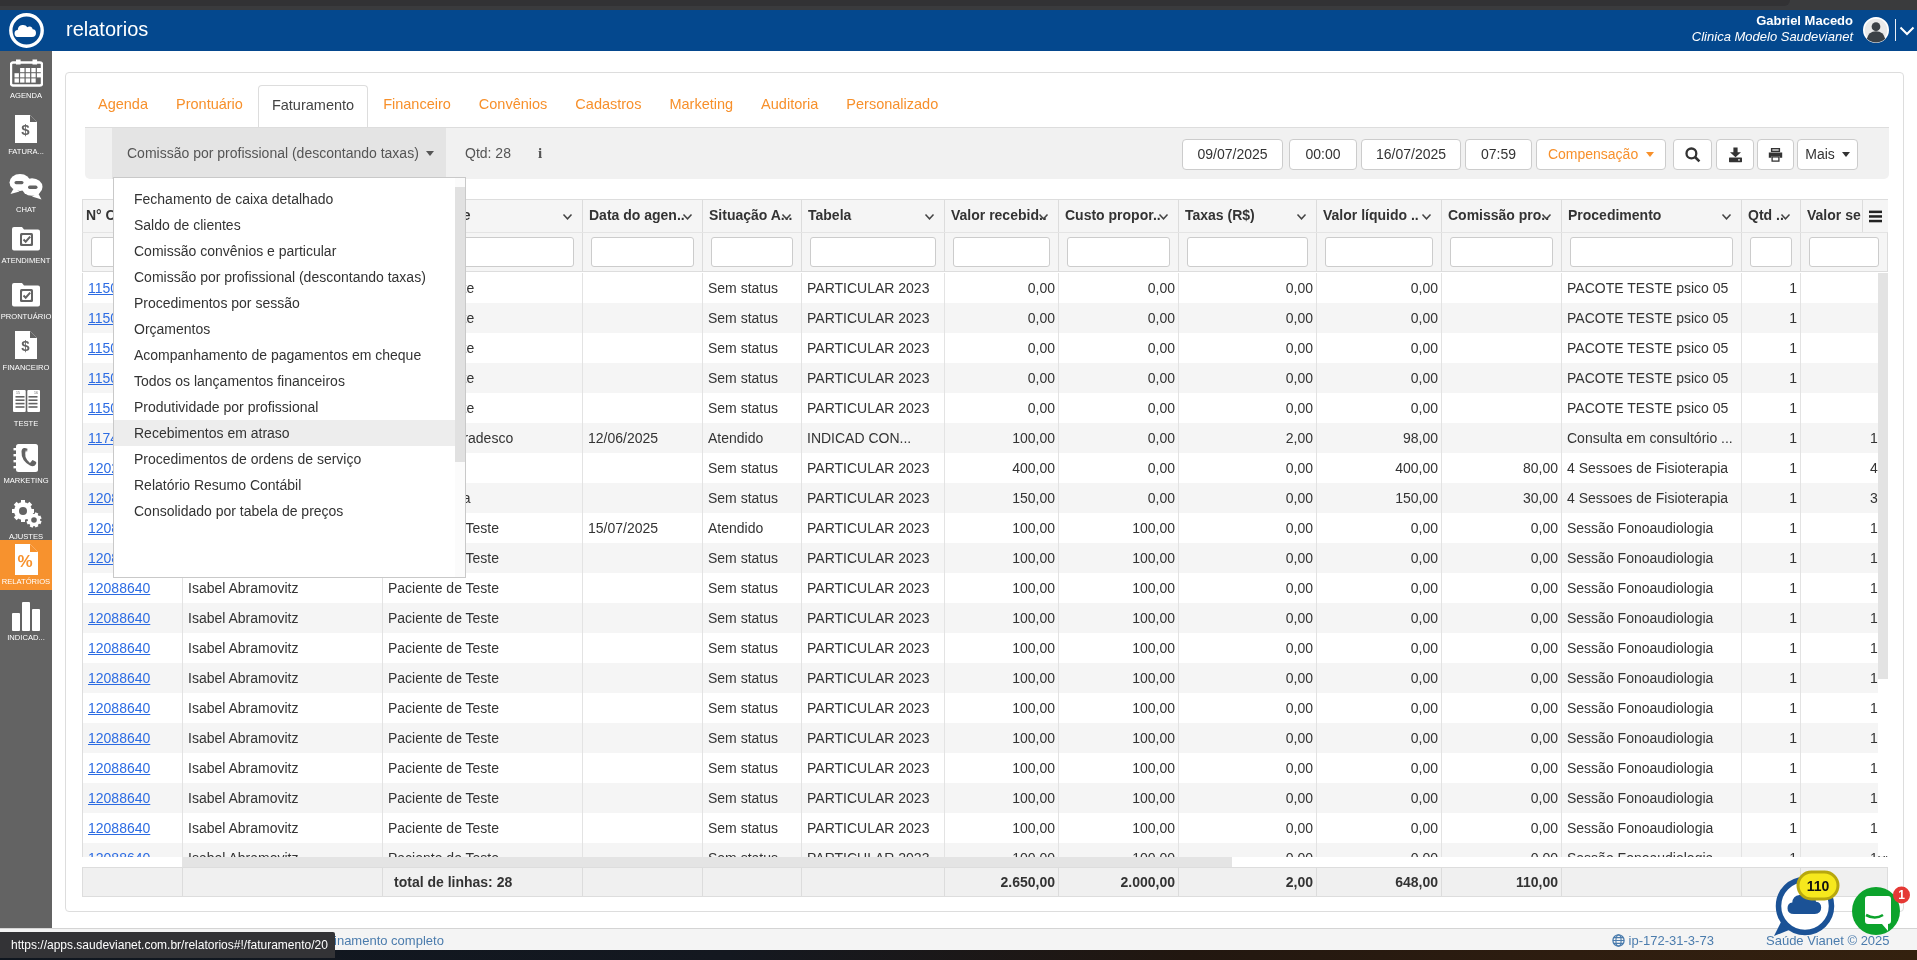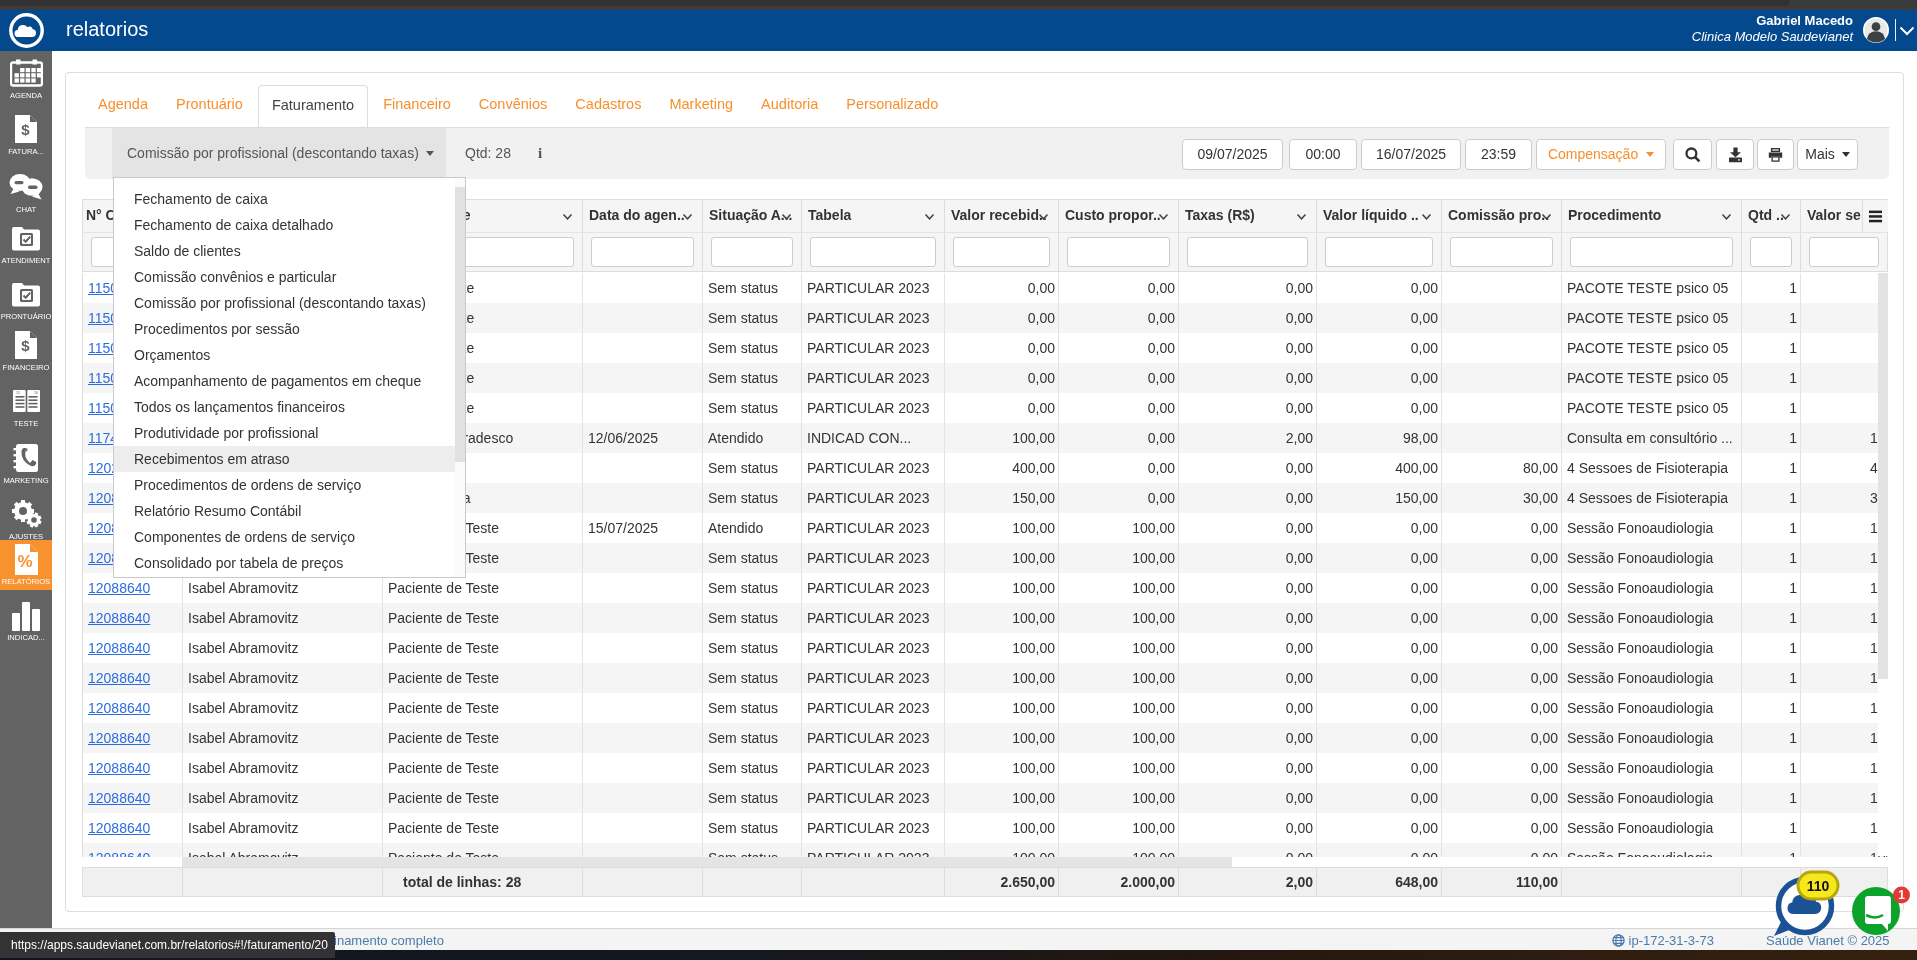--- a/index.html
+++ b/index.html
@@ -51,21 +51,21 @@
 .tr{text-align:right;padding-right:3px}
 .tl14{padding-left:9px}
 .lk{color:#2d6ce3;text-decoration:underline}
 #vscroll{position:absolute;left:1878px;top:273px;width:10px;height:583px;background:#fff}
 #vthumb{position:absolute;left:0;top:0;width:10px;height:406px;background:#e3e3e3}
 #hscroll{position:absolute;left:82px;top:857px;width:1806px;height:10px;background:#fff}
 #hthumb{position:absolute;left:100px;top:0;width:1050px;height:11px;background:#e4e4e4}
 #gtotal{position:absolute;left:82px;top:867px;width:1806px;height:30px;background:#f0f0f0;border:1px solid #ddd}
 .tc{position:absolute;top:0;height:28px;line-height:28px;font-size:14px;font-weight:bold;color:#333;white-space:nowrap;overflow:hidden;border-left:1px solid #dcdcdc}
 .tc:first-child{border-left:none}
-.tc.tl{padding-left:20px}
+.tc.tl{padding-left:11px}
 
 #menu{position:absolute;left:113px;top:177px;width:353px;height:401px;background:#fff;border:1px solid #c9c9c9;padding-top:8px}
 .mi{height:26px;line-height:26px;padding-left:20px;font-size:14px;color:#333;white-space:nowrap}
 .mi.hov{background:#ededed}
 #mscroll{position:absolute;right:0;top:0;width:10px;height:399px;background:#fbfbfb}
 #mthumb{position:absolute;right:0;top:9px;width:10px;height:275px;background:#e1e1e1}
 
 #footer{position:absolute;left:0;top:928px;width:1917px;height:22px;background:#f4f4f4;border-top:1px solid #d4d4d4;font-size:13px;color:#4b7cad}
 #bottomstrip{position:absolute;left:0;top:950px;width:1917px;height:10px;background:linear-gradient(to right,#0f161f 0%,#141820 38%,#221710 62%,#2e1d10 82%,#34210f 100%)}
 #urltip{position:absolute;left:0;top:932px;width:335px;height:26px;background:#333336;color:#fff;font-size:12px;line-height:26px;padding-left:11px;border-top-right-radius:2px;white-space:nowrap;overflow:hidden}
@@ -270,21 +270,21 @@
   </div>
 <div id="tabline"></div>
 <div id="toolbar">
   <div id="ddtoggle">Comissão por profissional (descontando taxas)<span class="car"></span></div>
   <div id="qtd">Qtd: 28</div>
   <div id="iico">i</div>
 </div>
 <div class="tbtn" style="left:1182px;width:101px">09/07/2025</div>
 <div class="tbtn" style="left:1289px;width:68px">00:00</div>
 <div class="tbtn" style="left:1361px;width:100px">16/07/2025</div>
-<div class="tbtn" style="left:1465px;width:67px">23:59</div>
+<div class="tbtn" style="left:1465px;width:67px">07:59</div>
 <div class="tbtn" style="left:1536px;width:130px;color:#f7902b">Compensação <span style="display:inline-block;vertical-align:middle;margin-bottom:2px;margin-left:4px;width:0;height:0;border-left:4.5px solid transparent;border-right:4.5px solid transparent;border-top:5px solid #f7902b"></span></div>
 <div class="tbtn" style="left:1673px;width:39px"><svg width="16" height="16" viewBox="0 0 16 16" style="margin-top:7px">
       <circle cx="6.4" cy="6.4" r="4.9" fill="none" stroke="#333" stroke-width="2.3"></circle>
       <path d="M10 10 L14.4 14.4" stroke="#333" stroke-width="2.6"></path>
     </svg></div>
 <div class="tbtn" style="left:1716px;width:38px"><svg width="15" height="16" viewBox="0 0 15 16" style="margin-top:7px">
       <path d="M5.4 0.5 h4.2 v4.8 h3.4 L7.5 10.3 L2 5.3 h3.4 z" fill="#333"></path>
       <rect x="1" y="10.6" width="13" height="4.6" rx="0.6" fill="#333"></rect>
       <rect x="10.2" y="12.2" width="1.6" height="1.4" fill="#fff"></rect>
     </svg></div>
@@ -758,34 +758,32 @@
     <div class="tc tr" style="left:861px;width:114px">2.650,00</div>
     <div class="tc tr" style="left:975px;width:120px">2.000,00</div>
     <div class="tc tr" style="left:1095px;width:138px">2,00</div>
     <div class="tc tr" style="left:1233px;width:125px">648,00</div>
     <div class="tc tr" style="left:1358px;width:120px">110,00</div>
     <div class="tc " style="left:1478px;width:180px"></div>
     <div class="tc " style="left:1658px;width:59px"></div>
     <div class="tc " style="left:1717px;width:89px"></div>
   </div>
 <div id="menu">
-    <div class="mi">Fechamento de caixa</div>
     <div class="mi">Fechamento de caixa detalhado</div>
     <div class="mi">Saldo de clientes</div>
     <div class="mi">Comissão convênios e particular</div>
     <div class="mi">Comissão por profissional (descontando taxas)</div>
     <div class="mi">Procedimentos por sessão</div>
     <div class="mi">Orçamentos</div>
     <div class="mi">Acompanhamento de pagamentos em cheque</div>
     <div class="mi">Todos os lançamentos financeiros</div>
     <div class="mi">Produtividade por profissional</div>
     <div class="mi hov">Recebimentos em atraso</div>
     <div class="mi">Procedimentos de ordens de serviço</div>
     <div class="mi">Relatório Resumo Contábil</div>
-    <div class="mi">Componentes de ordens de serviço</div>
     <div class="mi">Consolidado por tabela de preços</div>
     <div id="mscroll">
       <div id="mthumb"></div>
     </div>
   </div>
 <div id="footer">
   <div class="flink" style="left:315px">Treinamento completo</div>
   <div class="flink" style="left:1612px"><svg width="13" height="13" viewBox="0 0 13 13" style="vertical-align:-2px">
         <circle cx="6.5" cy="6.5" r="5.6" fill="none" stroke="#4b7cad" stroke-width="1.3"></circle>
         <ellipse cx="6.5" cy="6.5" rx="2.6" ry="5.6" fill="none" stroke="#4b7cad" stroke-width="1.1"></ellipse>

